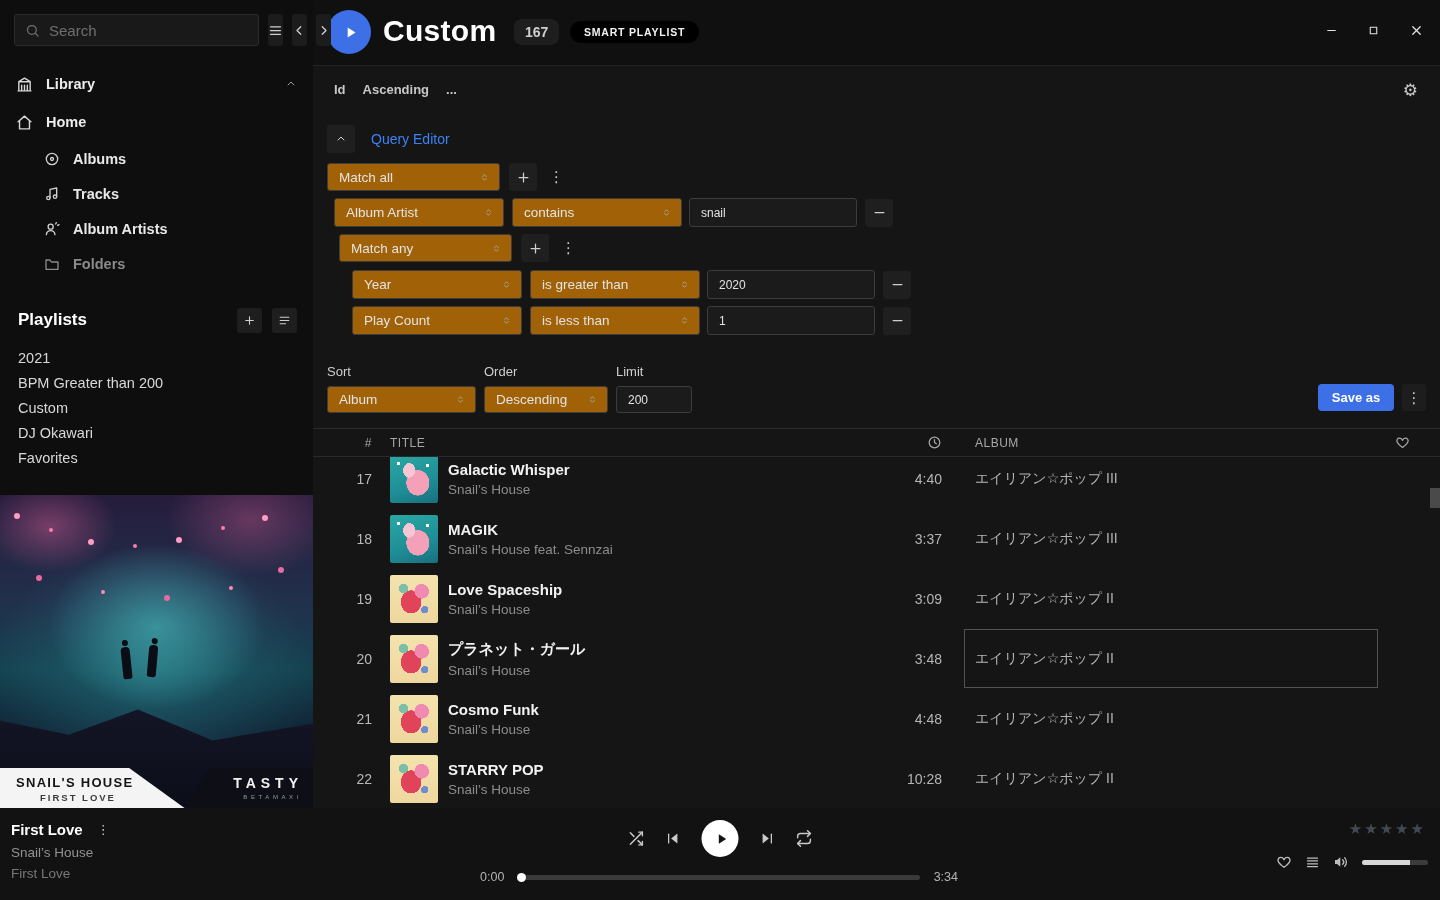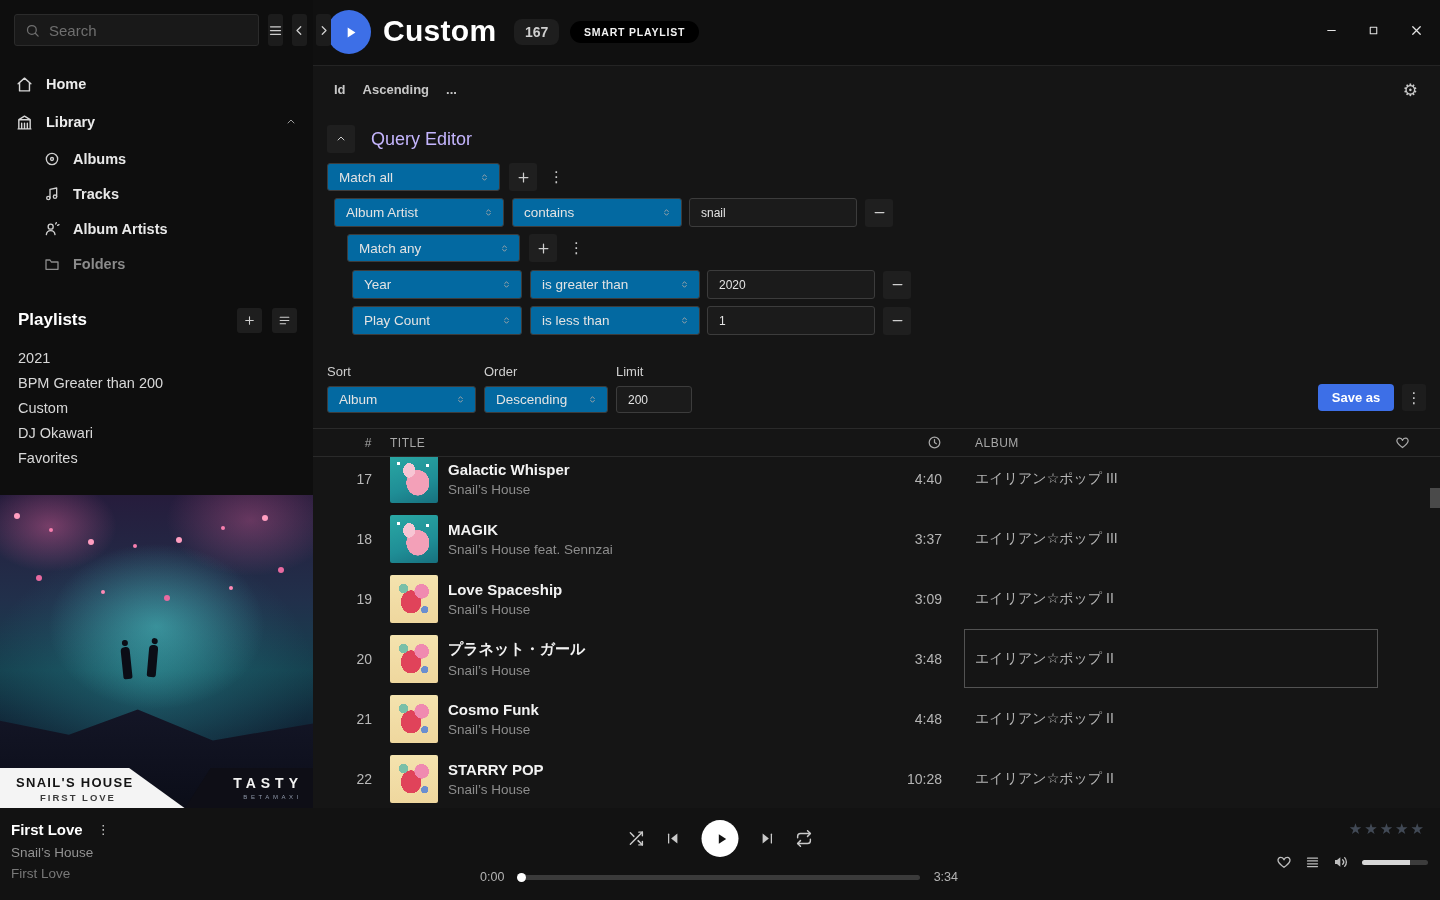--- a/index.html
+++ b/index.html
@@ -63,23 +63,23 @@
   .m-badge{position:absolute;left:257px;top:21px;height:22px;padding:0 14px;background:#000;border-radius:11px;display:flex;align-items:center;font-size:10.5px;font-weight:800;letter-spacing:.8px;color:#f2f2f2}
   .win-controls{position:absolute;right:16px;top:23px;display:flex;gap:29px;align-items:center;color:#e3e3e3}
   .win-btn{font-size:13px;cursor:pointer;display:flex}
   .view-bar{position:absolute;left:21px;top:82px;display:flex;gap:17px;font-size:13px;font-weight:700;color:#c7c7c7;align-items:baseline}
   .view-bar span{cursor:pointer}
   .gear{position:absolute;right:22px;top:80px;font-size:17px;color:#c9c9c9;cursor:pointer}
 
   .qe{position:absolute;left:14px;top:125px;width:920px}
   .qe-head{display:flex;align-items:center;gap:16px}
   .sq-btn{width:28px;height:28px;background:#1f1f1f;border-radius:3px;display:flex;align-items:center;justify-content:center;color:#cfcfcf;font-size:12px;cursor:pointer;flex:0 0 auto}
-  .qe-title{font-size:18px;color:#c4b5fd}
+  .qe-title{font-size:14px;color:#3b82f6}
   .qrow{display:flex;align-items:center}
-  .select{height:29px;background:#0369a1;border:1px solid #3c3c3c;border-radius:3px;display:flex;align-items:center;justify-content:space-between;padding:0 9px 0 11px;font-size:13.5px;color:#e3e3e3;cursor:pointer}
+  .select{height:29px;background:#a16207;border:1px solid #3c3c3c;border-radius:3px;display:flex;align-items:center;justify-content:space-between;padding:0 9px 0 11px;font-size:13.5px;color:#e3e3e3;cursor:pointer}
   .select .icn{font-size:11px;color:#a8a8a8}
   .w-match{width:173px;height:28px}
   .w-field{width:170px}.w-op{width:170px}
   .inp{height:29px;background:#1b1b1b;border:1px solid #3c3c3c;border-radius:3px;padding:0 11px;font-size:12px;color:#e3e3e3;outline:none}
   .w-val{width:168px}
   .kebab{color:#c9c9c9;font-size:15px;cursor:pointer}
   .sort-row{position:absolute;left:14px;top:364px;display:flex;gap:8px}
   .lab{font-size:13px;color:#cfcfcf;margin-bottom:7px}
   .w-sort{width:149px;height:27px}.w-order{width:124px;height:27px}.w-limit{width:76px;height:27px}
   .saveas{position:absolute;right:46px;top:384px;width:76px;height:27px;border-radius:4px;color:#fff;font-size:13px;font-weight:700;display:flex;align-items:center;justify-content:center;cursor:pointer}
@@ -173,38 +173,38 @@
               <polyline points="10 6 16 12 10 18"></polyline>
             </svg>
           </span>
         </div>
     </div>
 
     <div class="nav">
       <div class="side-main">
         <span class="icn">
             <svg viewBox="0 0 24 24" fill="none" stroke="currentColor" stroke-width="2" stroke-linecap="round" stroke-linejoin="round" style="width:1em;height:1em;display:block">
+              <path d="M3 21h18M4 21V8h16v13M8 21v-8m4 8v-8m4 8v-8M4 8l8-5 8 5"></path>
+            </svg>
+          </span>
+        <span>Library</span>
+        <span class="icn tail">
+            <svg viewBox="0 0 24 24" fill="none" stroke="currentColor" stroke-width="2" stroke-linecap="round" stroke-linejoin="round" style="width:1em;height:1em;display:block">
+              <polyline points="6 14 12 8 18 14"></polyline>
+            </svg>
+          </span>
+      </div>
+      <div class="side-main">
+        <span class="icn">
+            <svg viewBox="0 0 24 24" fill="none" stroke="currentColor" stroke-width="2" stroke-linecap="round" stroke-linejoin="round" style="width:1em;height:1em;display:block">
               <path d="M3 11 12 3l9 8"></path>
               <path d="M5 10v11h14V10"></path>
             </svg>
           </span>
         <span>Home</span>
-      </div>
-      <div class="side-main">
-        <span class="icn">
-            <svg viewBox="0 0 24 24" fill="none" stroke="currentColor" stroke-width="2" stroke-linecap="round" stroke-linejoin="round" style="width:1em;height:1em;display:block">
-              <path d="M3 21h18M4 21V8h16v13M8 21v-8m4 8v-8m4 8v-8M4 8l8-5 8 5"></path>
-            </svg>
-          </span>
-        <span>Library</span>
-        <span class="icn tail">
-            <svg viewBox="0 0 24 24" fill="none" stroke="currentColor" stroke-width="2" stroke-linecap="round" stroke-linejoin="round" style="width:1em;height:1em;display:block">
-              <polyline points="6 14 12 8 18 14"></polyline>
-            </svg>
-          </span>
       </div>
       <div id="lib-items">
           <div class="side-sub">
             <span class="icn">
               <svg viewBox="0 0 24 24" fill="none" stroke="currentColor" stroke-width="2" stroke-linecap="round" stroke-linejoin="round" style="width:1em;height:1em;display:block">
                 <circle cx="12" cy="12" r="8.5"></circle>
                 <circle cx="12" cy="12" r="2.2"></circle>
               </svg>
             </span>
             <span>Albums</span>
@@ -380,21 +380,21 @@
         <input class="inp w-val" style="margin-left: 7px;" value="snail">
         <div class="sq-btn" style="margin-left:8px">
             <span class="icn" style="font-size:15px">
               <svg viewBox="0 0 24 24" fill="none" stroke="currentColor" stroke-width="2" stroke-linecap="round" stroke-linejoin="round" style="width:1em;height:1em;display:block">
                 <path d="M5 12h14"></path>
               </svg>
             </span>
           </div>
       </div>
 
-      <div class="qrow" style="margin-top:7px;margin-left:20px">
+      <div class="qrow" style="margin-top:7px;margin-left:12px">
         <div class="select w-match">
           <span>Match any</span>
           <span class="icn">
               <svg viewBox="0 0 24 24" fill="none" stroke="currentColor" stroke-width="2" stroke-linecap="round" stroke-linejoin="round" style="width:1em;height:1em;display:block">
                 <polyline points="8 10 12 6 16 10"></polyline>
                 <polyline points="8 14 12 18 16 14"></polyline>
               </svg>
             </span>
         </div>
         <div class="sq-btn" style="margin-left:9px">

